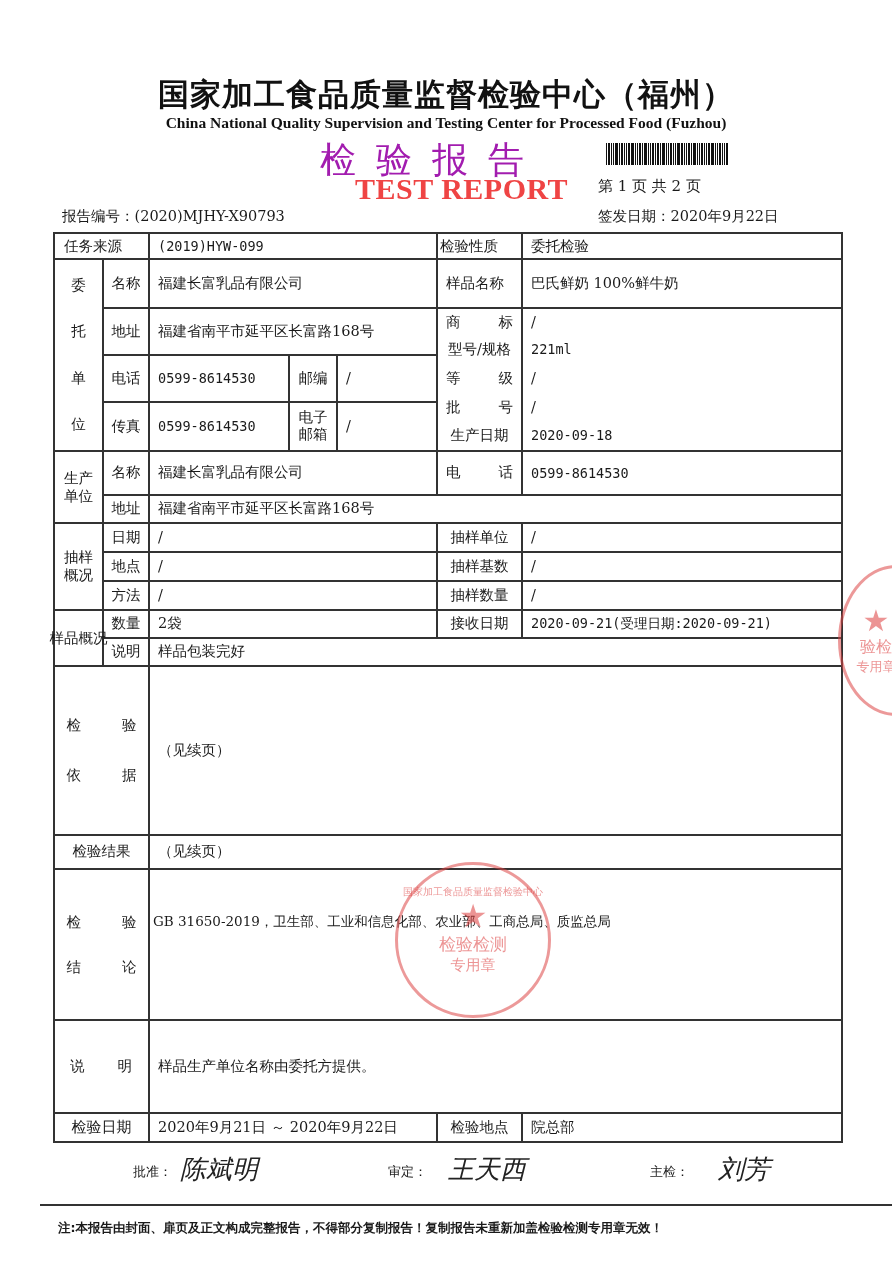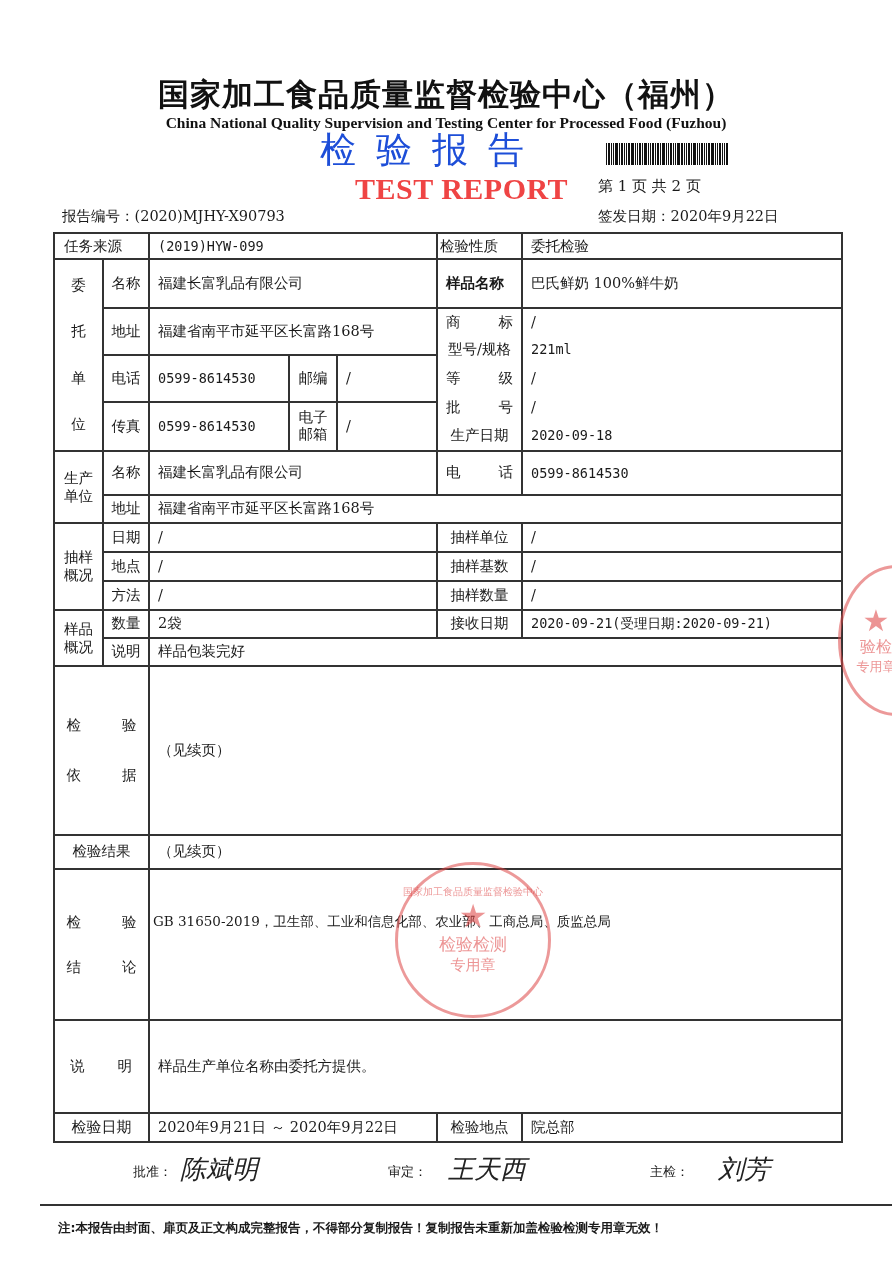--- a/index.html
+++ b/index.html
@@ -3,21 +3,21 @@
 <meta charset="utf-8">
 <style>
   html, body { margin:0; padding:0; background:#ffffff; }
   body { width:892px; height:1261px; position:relative; overflow:hidden;
          font-family:"DejaVu Serif","Liberation Serif",serif; color:#1a1a1a; }
   .abs { position:absolute; }
   .title-cn { left:0; width:892px; top:74px; text-align:center; font-size:31px; font-weight:bold; letter-spacing:1px;
               font-family:"DejaVu Sans","Liberation Sans",sans-serif; color:#111; }
   .title-en { left:0; width:892px; top:114px; text-align:center; font-size:15.5px; font-weight:bold;
               font-family:"Liberation Serif",serif; color:#111; }
-  .report-cn { left:320px; top:126px; font-size:36px; letter-spacing:20px; font-family:"DejaVu Sans","Liberation Sans",sans-serif; color:#1d4ed8; }
+  .report-cn { left:320px; top:136px; font-size:36px; letter-spacing:20px; font-family:"DejaVu Sans","Liberation Sans",sans-serif; color:#a21caf; }
   .report-en { left:355px; top:172px; font-size:30px; font-weight:bold; font-family:"Liberation Serif",serif; color:#ef4444; letter-spacing:0.5px; }
   .barcode { left:606px; top:143px; width:172px; height:22px; display:flex; align-items:stretch; }
   .barcode span { display:block; background:#111; margin-right:1px; }
   .pageinfo { left:598px; top:177px; font-size:15px; }
   .reportno { left:62px; top:207px; font-size:14.5px; }
   .issuedate { left:598px; top:207px; font-size:14.5px; }
 
   .line-h { position:absolute; height:1.5px; background:#333; }
   .line-v { position:absolute; width:1.5px; background:#333; }
   .cell { position:absolute; font-size:14.5px; display:flex; align-items:center; white-space:nowrap; }
@@ -150,21 +150,21 @@
   <div class="cell lbl" style="left:290px;top:355px;width:46px;height:46px;">邮编</div>
   <div class="cell val" style="left:338px;top:355px;width:98px;height:46px;">/</div>
   <div class="cell lbl" style="left:104px;top:402px;width:44px;height:48px;">传真</div>
   <div class="cell val mono" style="left:150px;top:402px;width:138px;height:48px;">0599-8614530</div>
   <div class="cell lbl" style="left:290px;top:402px;width:46px;height:48px;flex-direction:column;line-height:17px;">
     <span>电子</span>
     <span>邮箱</span>
   </div>
   <div class="cell val" style="left:338px;top:402px;width:98px;height:48px;">/</div>
 
-  <div class="cell lbl" style="left:438px;top:259px;width:74px;height:48px;font-weight:bold;">样品名称</div>
+  <div class="cell lbl" style="left:438px;top:259px;width:74px;height:48px;">样品名称</div>
   <div class="cell val" style="left:523px;top:259px;width:318px;height:48px;">巴氏鲜奶 100%鲜牛奶</div>
 
   <div class="cell spread" style="left:438px;top:309px;width:83px;height:26px;">
     <span>商</span>
     <span>标</span>
   </div>
   <div class="cell val" style="left:523px;top:309px;width:318px;height:26px;">/</div>
   <div class="cell lbl" style="left:436px;top:336px;width:87px;height:26px;">型号/规格</div>
   <div class="cell val mono" style="left:523px;top:336px;width:318px;height:26px;">221ml</div>
   <div class="cell spread" style="left:438px;top:364px;width:83px;height:28px;">
@@ -204,21 +204,21 @@
   <div class="cell val" style="left:523px;top:523px;width:318px;height:28px;">/</div>
   <div class="cell lbl" style="left:104px;top:552px;width:44px;height:28px;">地点</div>
   <div class="cell val" style="left:150px;top:552px;width:286px;height:28px;">/</div>
   <div class="cell lbl" style="left:438px;top:552px;width:83px;height:28px;">抽样基数</div>
   <div class="cell val" style="left:523px;top:552px;width:318px;height:28px;">/</div>
   <div class="cell lbl" style="left:104px;top:581px;width:44px;height:28px;">方法</div>
   <div class="cell val" style="left:150px;top:581px;width:286px;height:28px;">/</div>
   <div class="cell lbl" style="left:438px;top:581px;width:83px;height:28px;">抽样数量</div>
   <div class="cell val" style="left:523px;top:581px;width:318px;height:28px;">/</div>
 
-  <div class="cell lbl" style="left:55px;top:610px;width:47px;height:55px;flex-direction:column;line-height:18px;">
+  <div class="cell lbl" style="left:55px;top:610px;width:47px;height:55px;flex-direction:row;line-height:18px;">
     <span>样品</span>
     <span>概况</span>
   </div>
   <div class="cell lbl" style="left:104px;top:610px;width:44px;height:27px;">数量</div>
   <div class="cell val" style="left:150px;top:610px;width:286px;height:27px;">2袋</div>
   <div class="cell lbl" style="left:438px;top:610px;width:83px;height:27px;">接收日期</div>
   <div class="cell val mono" style="left:523px;top:610px;width:318px;height:27px;">2020-09-21(受理日期:2020-09-21)</div>
   <div class="cell lbl" style="left:104px;top:638px;width:44px;height:27px;">说明</div>
   <div class="cell val" style="left:150px;top:638px;width:690px;height:27px;">样品包装完好</div>
 

